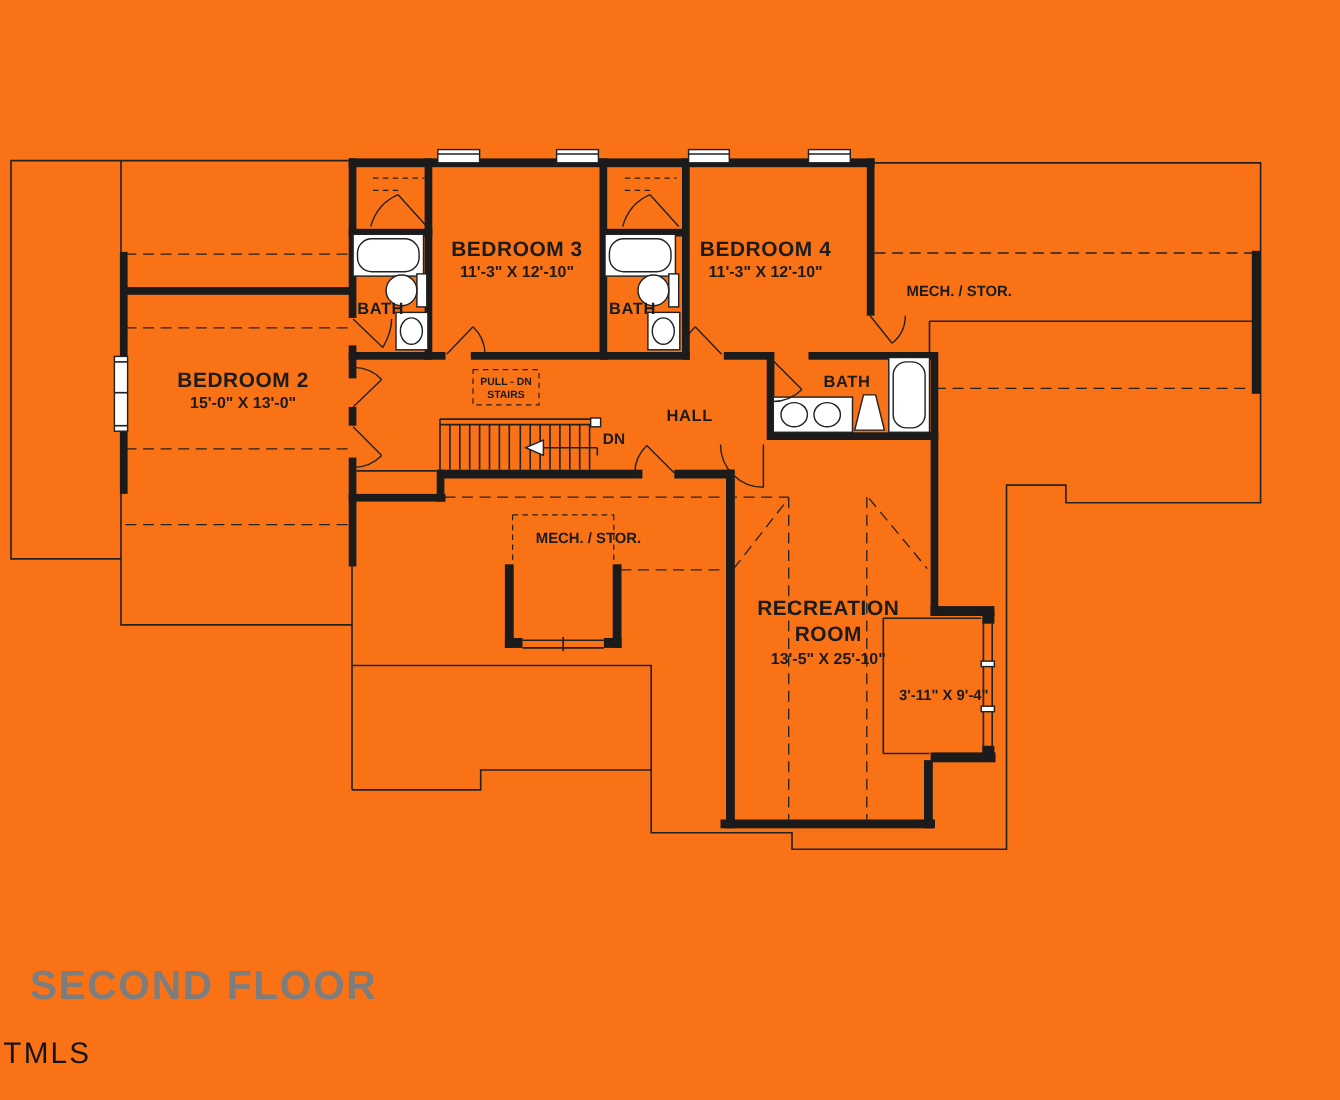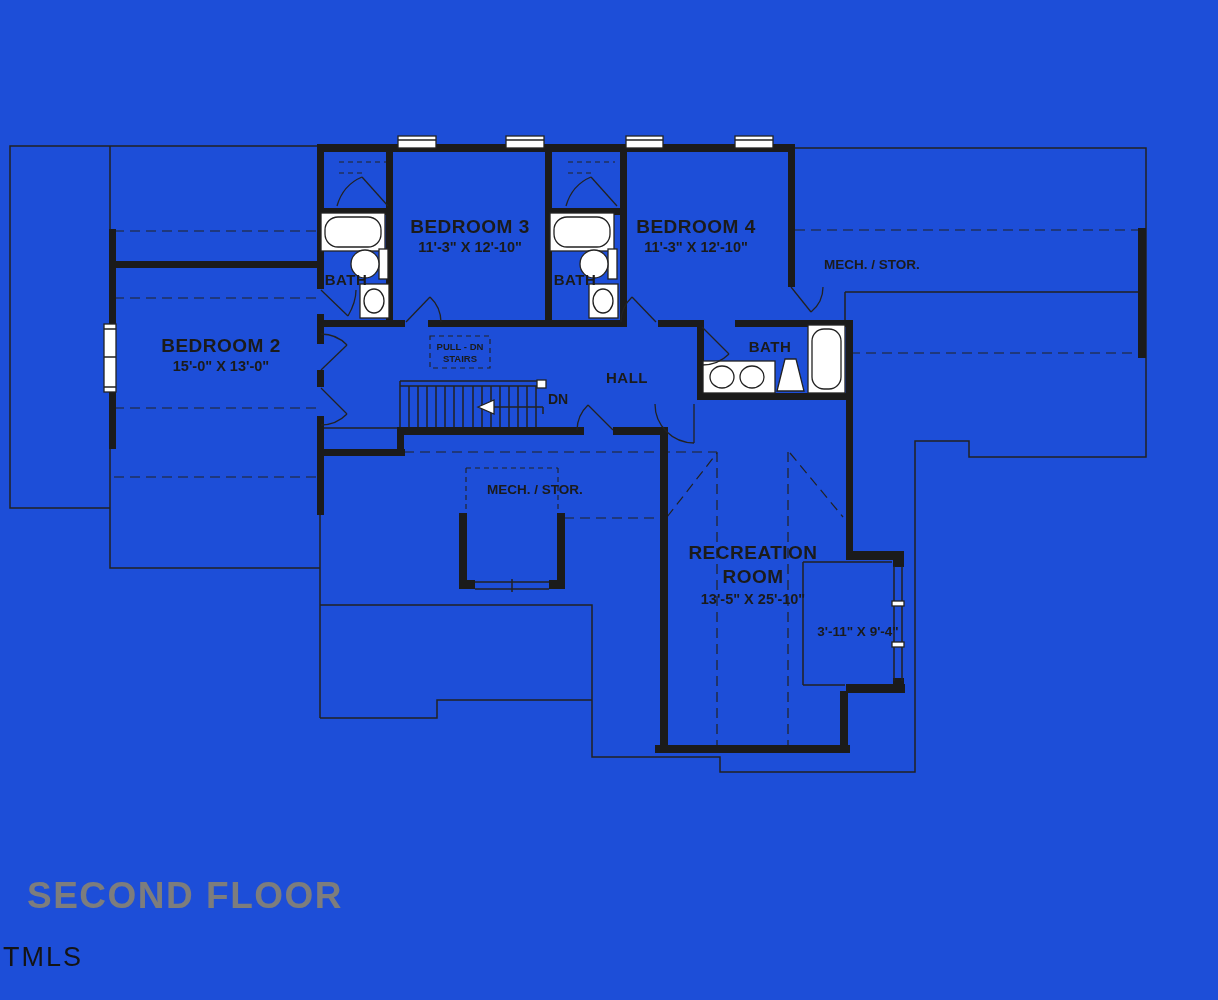--- a/index.html
+++ b/index.html
@@ -1,16 +1,16 @@
 <!DOCTYPE html>
 <html style="--wall: #1b1b1b; --line: #222222; --title: #7d7d7d; --wm: #141414;"><head>
 <meta charset="utf-8">
 <style>
   html,body{margin:0;padding:0;background:#ffffff;}
-  .canvas{position:relative;width:1218px;height:1000px;background:#1d4ed8;overflow:hidden;
+  .canvas{position:relative;width:1218px;height:1000px;background:#f97316;overflow:hidden;
           font-family:"Liberation Sans", sans-serif;}
   svg{display:block;}
   .wall{fill:var(--wall,#1b1b1b);stroke:none;}
   .thin{stroke:var(--line,#222);stroke-width:1.5;fill:none;}
   .thin-f{stroke:var(--line,#222);stroke-width:1.3;fill:#fff;}
   .dash{stroke:var(--line,#222);stroke-width:1.2;fill:none;stroke-dasharray:10 6;}
   .dash-s{stroke:var(--line,#222);stroke-width:1.1;fill:none;stroke-dasharray:5 4;}
   .door{stroke:var(--line,#222);stroke-width:1.3;fill:none;}
   text{fill:#1b1b1b;font-family:"Liberation Sans", sans-serif;}
   .room-name{font-size:19px;font-weight:bold;text-anchor:middle;letter-spacing:.5px;}

